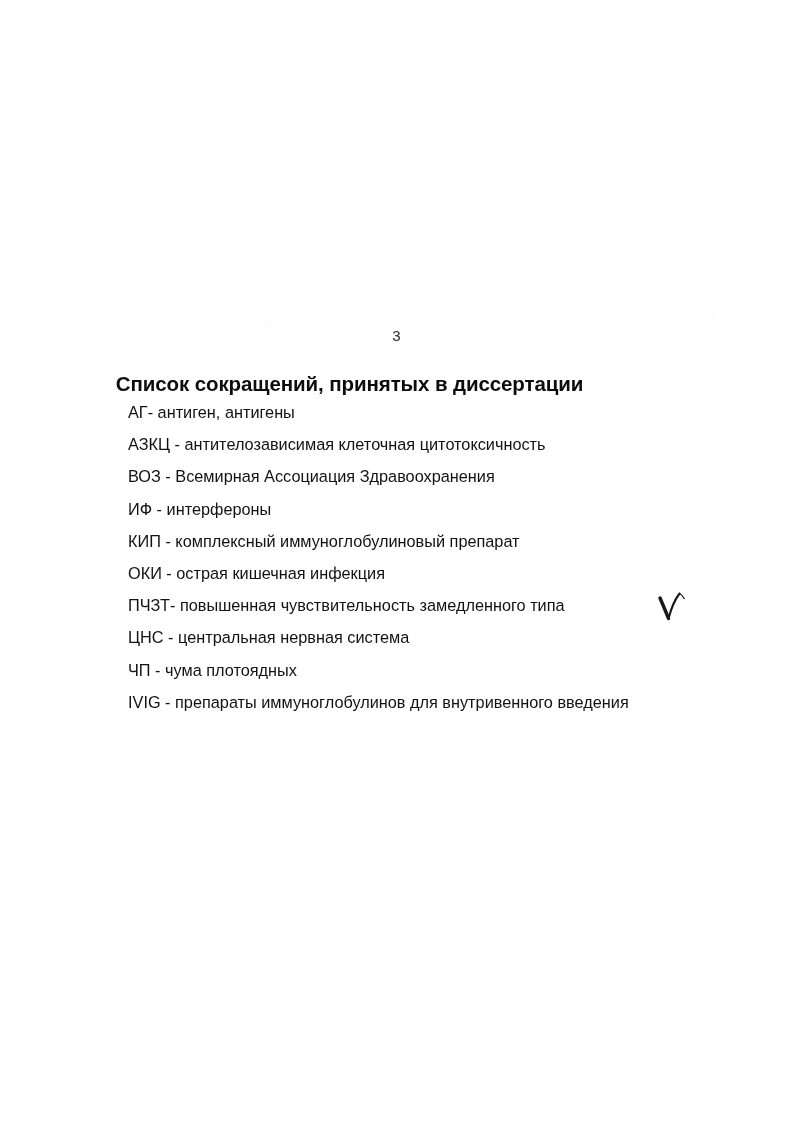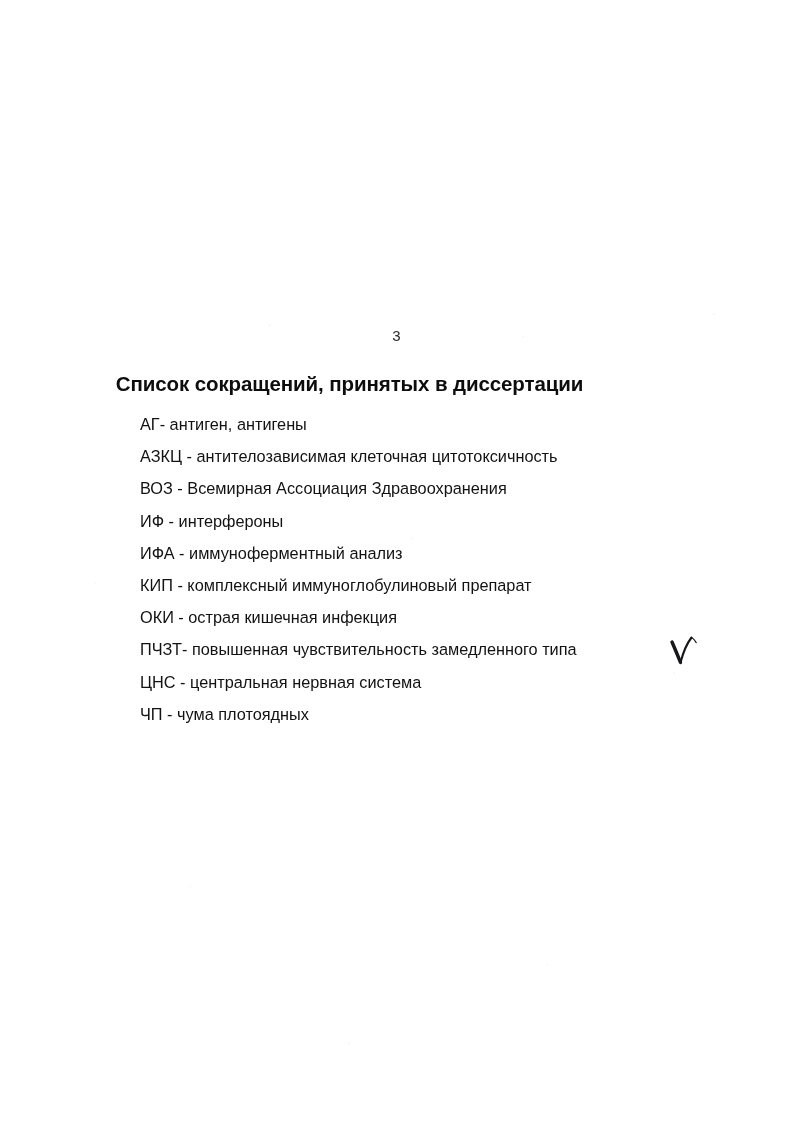--- a/index.html
+++ b/index.html
@@ -60,21 +60,21 @@
     letter-spacing: -0.1px;
     line-height: 26px;
     color: #0d0d0d;
   }
 
   .abbrev-list {
     position: absolute;
     top: 392px;
     left: 124px;
     width: 640px;
-    margin: 16px;
+    margin: 4px;
     padding: 0;
     list-style: none;
   }
 
   .abbrev-item {
     position: relative;
     height: 32.2px;
     font-size: 16.3px;
     line-height: 32.2px;
     white-space: nowrap;
@@ -100,27 +100,27 @@
 
   <div class="page-number">3</div>
 
   <h1 class="doc-title">Список сокращений, принятых в диссертации</h1>
 
   <ul class="abbrev-list">
       <li class="abbrev-item"><span>АГ- антиген, антигены</span></li>
       <li class="abbrev-item"><span>АЗКЦ - антителозависимая клеточная цитотоксичность</span></li>
       <li class="abbrev-item"><span>ВОЗ - Всемирная Ассоциация Здравоохранения</span></li>
       <li class="abbrev-item"><span>ИФ - интерфероны</span></li>
-      <li class="abbrev-item"><span>ИФА - иммуноферментный анализ</span></li>
       <li class="abbrev-item"><span>КИП - комплексный иммуноглобулиновый препарат</span></li>
       <li class="abbrev-item"><span>ОКИ - острая кишечная инфекция</span></li>
       <li class="abbrev-item"><span>ПЧЗТ- повышенная чувствительность замедленного типа</span><span class="pen-mark" style="left: 528px;">
           <svg viewBox="0 0 34 38" width="34" height="38" aria-hidden="true">
             <path d="M4 13 C7 20, 10 27, 12.5 33.5" fill="none" stroke="#16161c" stroke-width="3.4" stroke-linecap="round"></path>
             <path d="M12.5 33.5 C15 24, 18.5 15, 23.5 8.5" fill="none" stroke="#16161c" stroke-width="2.1" stroke-linecap="round"></path>
             <path d="M23.5 8.5 C25.6 9.6, 27 11.4, 28.2 13.6" fill="none" stroke="#16161c" stroke-width="1.2" stroke-linecap="round"></path>
           </svg>
         </span></li>
       <li class="abbrev-item"><span>ЦНС - центральная нервная система</span></li>
       <li class="abbrev-item"><span>ЧП - чума плотоядных</span></li>
+      <li class="abbrev-item"><span>IVIG - препараты иммуноглобулинов для внутривенного введения</span></li>
     </ul>
 
 </div>
 
 </body></html>

